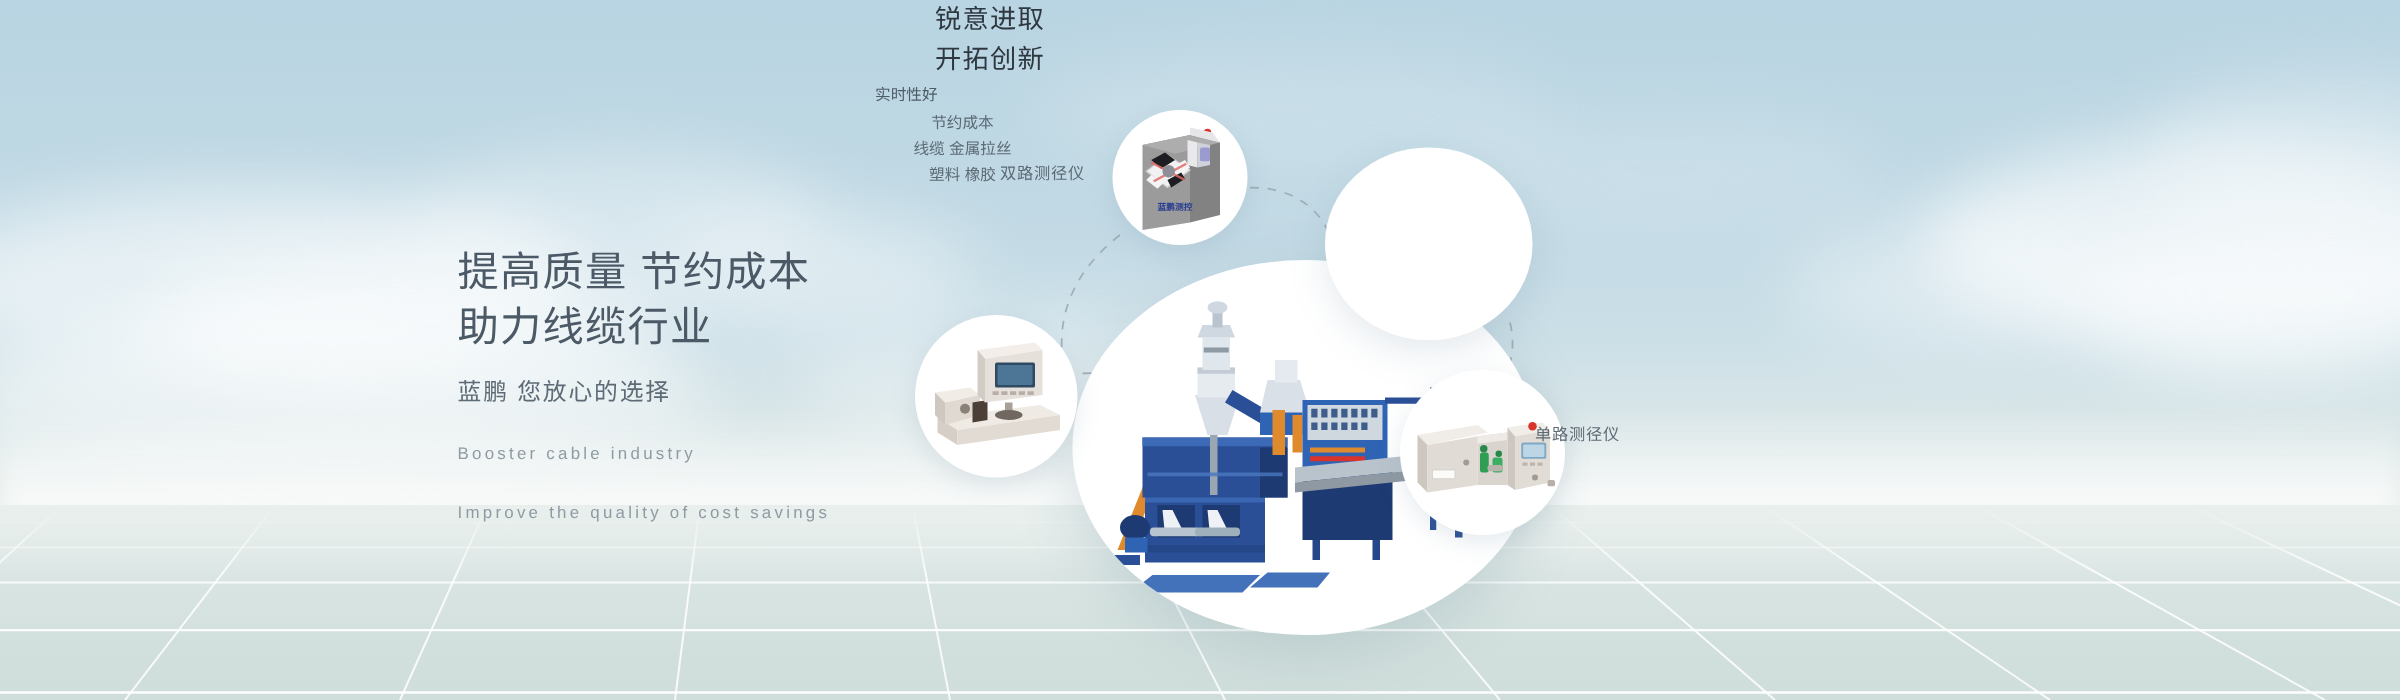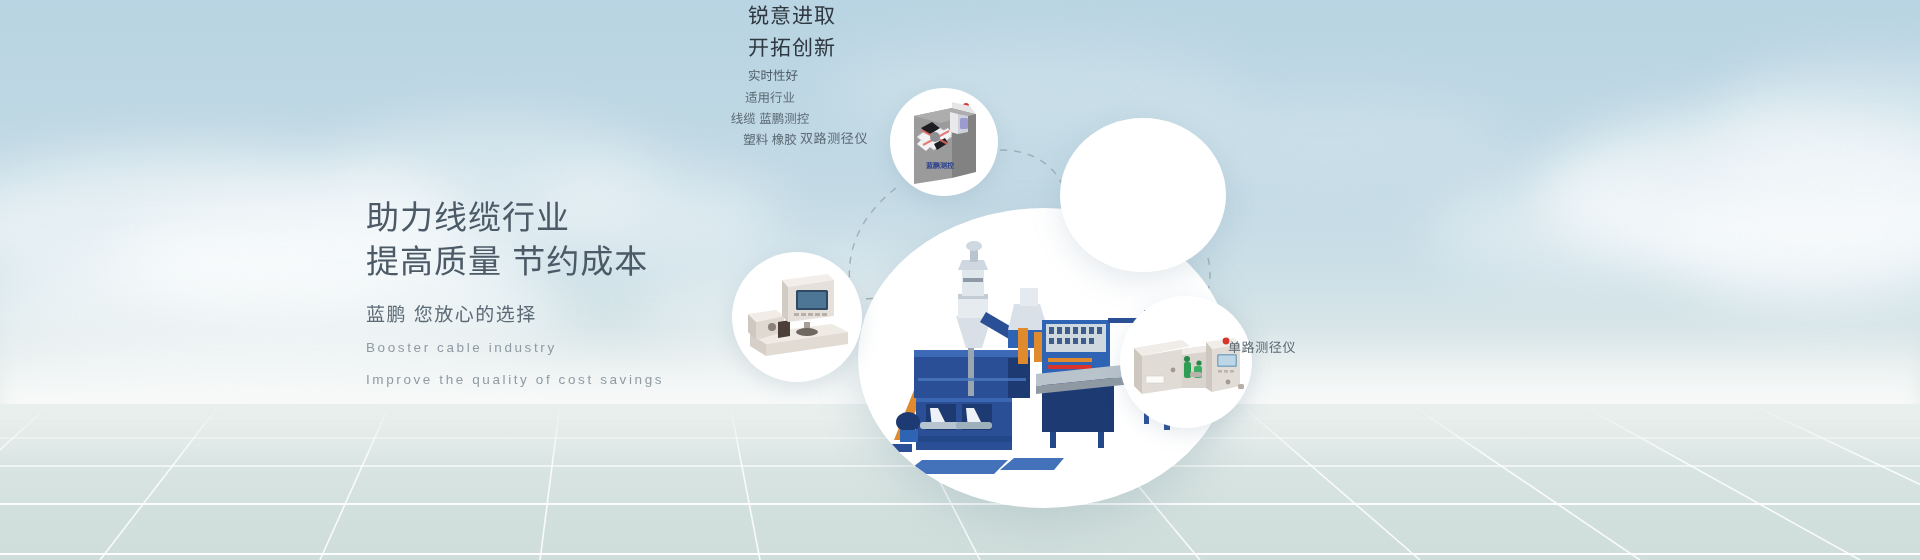--- a/index.html
+++ b/index.html
@@ -66,21 +66,21 @@
   .copy{position:absolute;left:366px;top:196px;width:470px;}
   .copy .h1{
     font-size:33px;line-height:44px;letter-spacing:1px;
     color:#4b5a66;font-weight:400;white-space:nowrap;
   }
   .copy .h2{
     margin-top:18px;font-size:19px;line-height:26px;letter-spacing:1.5px;
     color:#5d6b76;font-weight:400;
   }
   .copy .en{
-    margin-top:7px;font-size:13.5px;line-height:25px;letter-spacing:2.6px;
+    margin-top:22px;font-size:13.5px;line-height:25px;letter-spacing:2.6px;
     color:#8f9ba3;font-weight:400;
   }
 
   
   .comp{position:absolute;left:700px;top:0;width:1220px;height:560px;}
 
   
   .links{position:absolute;inset:0;}
   .links svg{display:block;width:100%;height:100%;}
 
@@ -111,21 +111,21 @@
   
   .bubble-right{left:420px;top:296px;width:132px;height:132px;box-shadow:0 6px 20px rgba(110,140,160,.18);}
 
   
   .lbl{position:absolute;color:#5b6a74;font-size:13px;line-height:21px;letter-spacing:.6px;white-space:nowrap;}
   .lbl-dual{left:100px;top:128px;text-align:center;}
   .lbl-slogan{
     left:375px;top:163px;width:136px;text-align:right;
     color:#2f3840;font-size:21px;line-height:32px;letter-spacing:1px;
   }
-  .lbl-feat{left:483px;top:172px;color:#4e5c66;font-size:12.5px;line-height:24px;margin-left:48px;}
+  .lbl-feat{left:483px;top:172px;color:#4e5c66;font-size:12.5px;line-height:24px;}
   .lbl-industry{left:28px;top:342px;width:140px;text-align:center;color:#5b6a74;font-size:12.5px;line-height:21px;}
   .lbl-single{left:528px;top:337px;text-align:center;}
 
   
   .art{position:absolute;inset:0;}
   .art svg{display:block;width:100%;height:100%;}
 </style>
 </head>
 <body>
 
@@ -173,22 +173,22 @@
             <line x1="1950" y1="0" x2="2280" y2="156"></line>
             <line x1="80" y1="0" x2="-140" y2="156"></line>
           </g>
         </g>
       </svg>
     </div>
     <div class="floor-fade"></div>
   </div>
 
   <div class="copy">
+    <div class="h1">提高质量 节约成本</div>
     <div class="h1">助力线缆行业</div>
-    <div class="h1">提高质量 节约成本</div>
     <div class="h2">蓝鹏 您放心的选择</div>
     <div class="en">Booster  cable  industry</div>
     <div class="en">Improve  the  quality  of  cost  savings</div>
   </div>
 
   <div class="comp">
 
     <div class="links">
       <svg viewBox="0 0 1220 560" preserveAspectRatio="none">
         <g fill="none" stroke="#9aa7ae" stroke-width="1.4" stroke-dasharray="7 7" stroke-opacity=".85">
@@ -414,21 +414,21 @@
     <div class="lbl-slogan">
       <div>锐意进取</div>
       <div>开拓创新</div>
     </div>
 
     <div class="lbl-feat">
       <div>实时性好</div>
     </div>
 
     <div class="lbl-industry">
-      <div>适用行业</div>
-      <div>线缆 蓝鹏测控</div>
+      <div>节约成本</div>
+      <div>线缆 金属拉丝</div>
       <div>塑料 橡胶</div>
     </div>
 
     <div class="lbl lbl-single">单路测径仪</div>
 
   </div>
 </div>
 
 </body></html>

